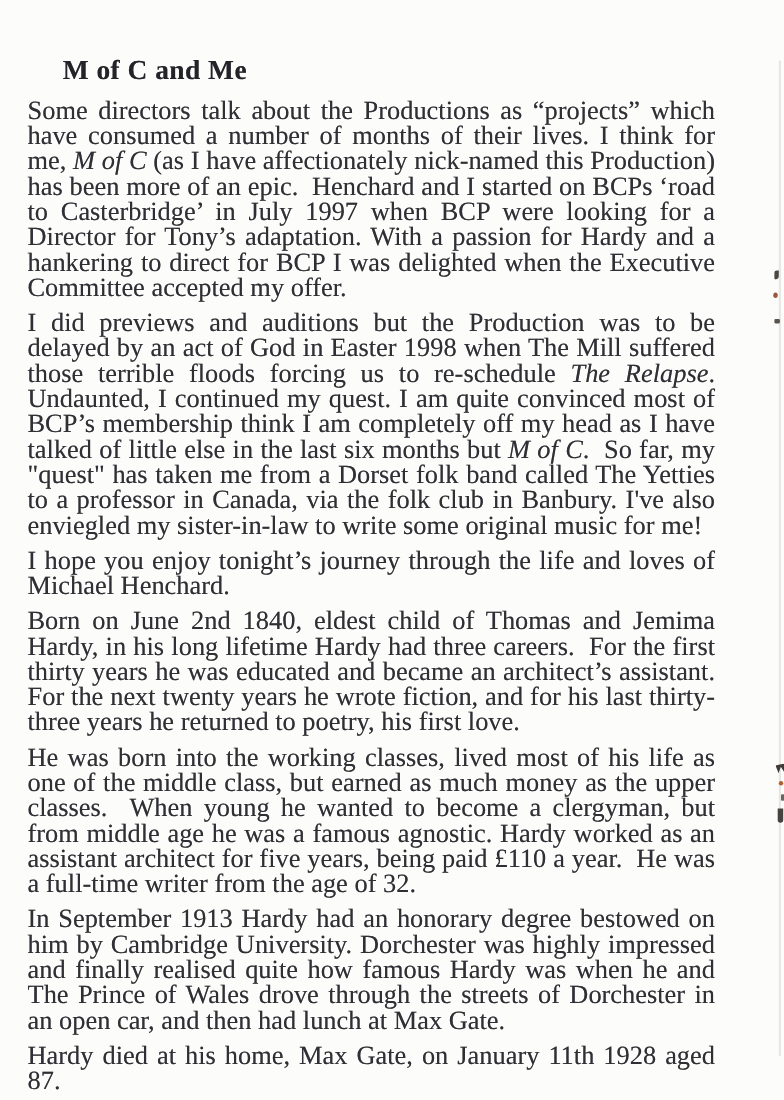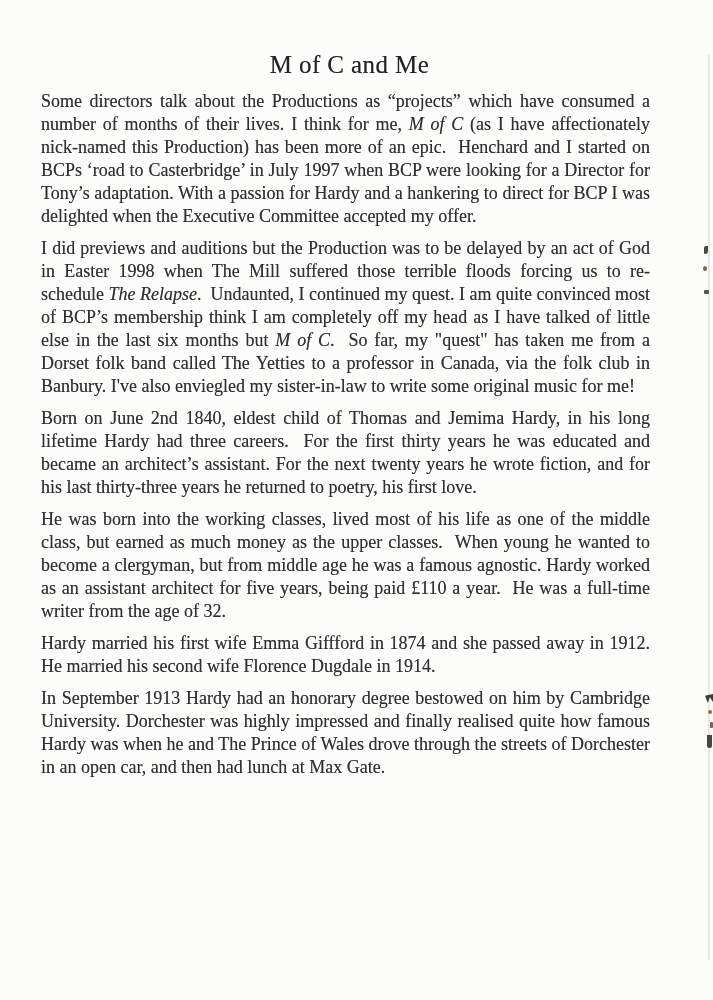--- a/index.html
+++ b/index.html
@@ -18,38 +18,37 @@
   .content {
     position: absolute;
     left: 25px;
     top: 50px;
     width: 625px;
     color: #2f2f35;
   }
   .section-heading {
     font-size: 25px;
     line-height: 29px;
-    font-weight: normal;
-    text-align: center;
+    font-weight: bold;
     margin: 0 0 11px 0;
     color: #232329;
     letter-spacing: 0.4px;
     
     position: relative;
-    left: 12px;
+    left: 32px;
     text-shadow: 0 0 0.6px rgba(35, 35, 41, 0.5);
   }
   .section.second .section-heading {
     margin-top: 15px;
   }
   .para {
-    font-size: 18px;
+    font-size: 24px;
     line-height: 23px;
     text-align: justify;
-    margin: 0 0 9px 16px;
+    margin: 0 0 9px 0;
     white-space: pre-wrap;
     text-shadow: 0 0 0.5px rgba(47, 47, 53, 0.55);
   }
   .para .italic {
     font-style: italic;
   }
   
   .edge-line {
     position: absolute;
     right: 3px;
@@ -77,29 +76,30 @@
 
 <div class="page">
 
   <div class="content">
 
     <div class="section first">
       <h1 class="section-heading">M of C and Me</h1>
       <div>
           <p class="para"><span>Some directors talk about the Productions as “projects” which have consumed a number of months of their lives. I think for me, </span><span class="italic">M of C</span><span> (as I have affectionately nick-named this Production) has been more of an epic.  Henchard and I started on BCPs ‘road to Casterbridge’ in July 1997 when BCP were looking for a Director for Tony’s adaptation. With a passion for Hardy and a hankering to direct for BCP I was delighted when the Executive Committee accepted my offer.</span></p>
           <p class="para"><span>I did previews and auditions but the Production was to be delayed by an act of God in Easter 1998 when The Mill suffered those terrible floods forcing us to re-schedule </span><span class="italic">The Relapse</span><span>.  Undaunted, I continued my quest. I am quite convinced most of BCP’s membership think I am completely off my head as I have talked of little else in the last six months but </span><span class="italic">M of C</span><span>.  So far, my "quest" has taken me from a Dorset folk band called The Yetties to a professor in Canada, via the folk club in Banbury. I've also enviegled my sister-in-law to write some original music for me!</span></p>
+          <p class="para"><span>I hope you enjoy tonight’s journey through the life and loves of Michael Henchard.</span></p>
         </div>
     </div>
 
     <div class="section second">
       <div>
           <p class="para"><span>Born on June 2nd 1840, eldest child of Thomas and Jemima Hardy, in his long lifetime Hardy had three careers.  For the first thirty years he was educated and became an architect’s assistant. For the next twenty years he wrote fiction, and for his last thirty-three years he returned to poetry, his first love.</span></p>
           <p class="para"><span>He was born into the working classes, lived most of his life as one of the middle class, but earned as much money as the upper classes.  When young he wanted to become a clergyman, but from middle age he was a famous agnostic. Hardy worked as an assistant architect for five years, being paid £110 a year.  He was a full-time writer from the age of 32.</span></p>
-          <p class="para"><span>Hardy married his first wife Emma Giffford in 1874 and she passed away in 1912. He married his second wife Florence Dugdale in 1914.</span></p>
           <p class="para"><span>In September 1913 Hardy had an honorary degree bestowed on him by Cambridge University. Dorchester was highly impressed and finally realised quite how famous Hardy was when he and The Prince of Wales drove through the streets of Dorchester in an open car, and then had lunch at Max Gate.</span></p>
+          <p class="para"><span>Hardy died at his home, Max Gate, on January 11th 1928 aged 87.</span></p>
         </div>
     </div>
 
   </div>
 
   <div class="edge-line"></div>
   <div class="scan-mark mark-a1"></div>
   <div class="scan-mark mark-a2"></div>
   <div class="scan-mark mark-a3"></div>
   <div class="scan-mark mark-b1"></div>

